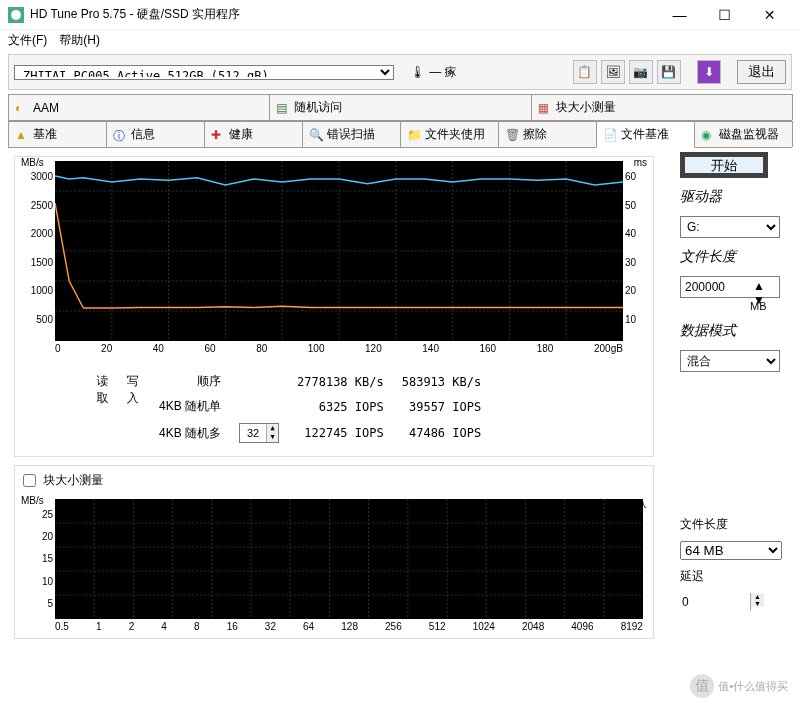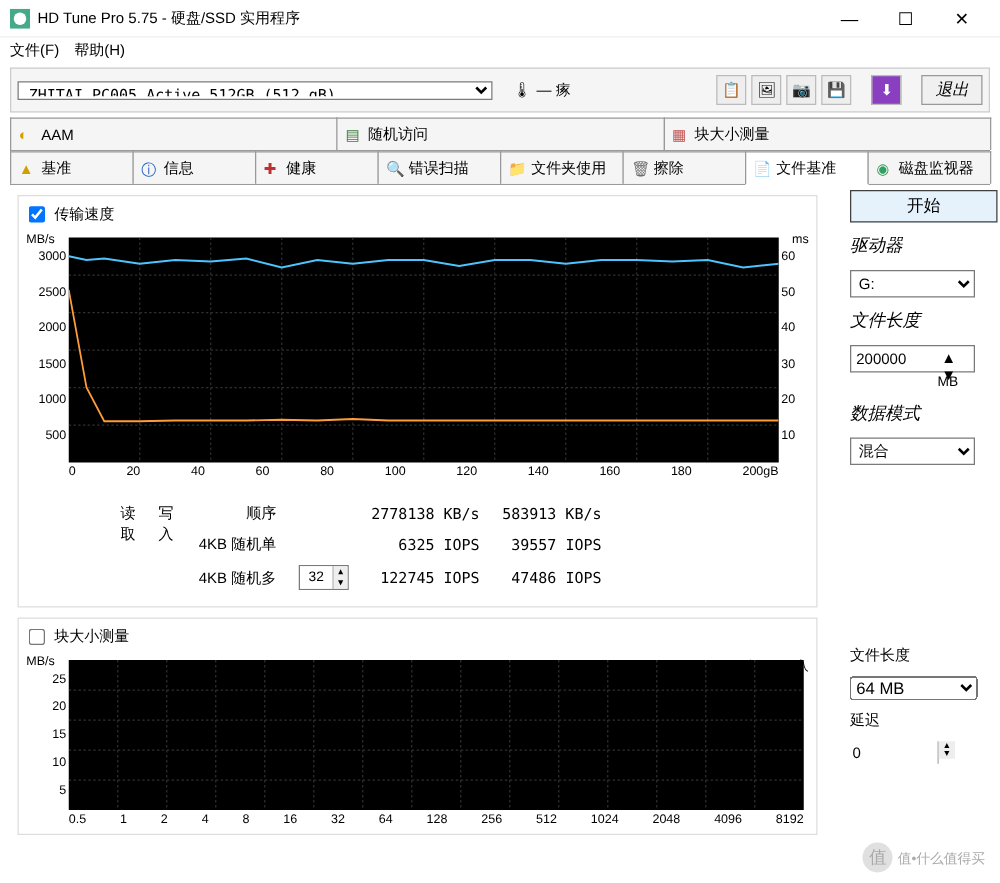--- a/index.html
+++ b/index.html
@@ -7,21 +7,21 @@
 .titlebar { height: 30px; background: #fff; border-bottom: 1px solid #eee; display: flex; align-items: center; padding: 0 8px; }
 .titlebar .icon { width: 16px; height: 16px; margin-right: 6px; }
 .titlebar .title { flex: 1; font-size: 12px; }
 .titlebar .winbtns { display: flex; }
 .titlebar .winbtn { width: 45px; height: 30px; display: flex; align-items: center; justify-content: center; font-size: 14px; }
 .menubar { height: 22px; padding: 2px 8px; display: flex; gap: 12px; font-size: 12px; }
 .toolbar { height: 36px; border: 1px solid #ccc; margin: 2px 8px; display: flex; align-items: center; padding: 3px 5px; gap: 4px; background: #f5f5f5; }
 .combo { height: 15px; border: 1px solid #7a7a7a; background: #fff; font-size: 12px; padding: 2px 4px; width: 380px; font-family: monospace; }
 .tbtn { width: 24px; height: 24px; border: 1px solid #bbb; background: #eee; display: inline-flex; align-items: center; justify-content: center; }
 .spacer { flex: 1; }
-.exitbtn { height: 24px; padding: 2px 10px; border: 1px solid #999; background: #f0f0f0; font-style: italic; }
+.exitbtn { height: 24px; padding: 2px 10px; border: 1px solid #999; background: #f0f0f0; }
 .tabrow { display: flex; border-bottom: 1px solid #999; margin: 4px 8px 0 8px; }
 .tabrow2 { display: flex; margin: 0 8px; border-bottom: 1px solid #999; }
 .tab { flex: 1; padding: 4px 6px; border: 1px solid #999; border-bottom: none; background: #f5f5f5; display: flex; align-items: center; gap: 4px; font-size: 12px; margin-right: -1px; }
 .tab.active { background: #fff; border-bottom: 1px solid #fff; margin-bottom: -1px; }
 .tab .ticon { width: 14px; height: 14px; }
 .content { padding: 8px 14px; }
 .panel { border: 1px solid #ddd; margin-bottom: 8px; }
 .chkrow { padding: 6px 8px; }
 .chkrow input { vertical-align: middle; margin-right: 4px; }
 .chart-wrap { position: relative; padding: 4px 30px 4px 40px; }
@@ -34,21 +34,21 @@
 .axislabel { font-size: 10px; }
 .results { display: flex; padding: 8px 12px; }
 .results td { padding: 3px 8px; text-align: right; font-family: monospace; }
 .results td.lbl { text-align: right; font-family: inherit; }
 .results th { padding: 3px 8px; font-weight: normal; }
 .spinner { width: 40px; height: 20px; border: 1px solid #7a7a7a; display: inline-flex; }
 .spinner input { width: 26px; border: none; text-align: center; font-size: 11px; }
 .spinner .arrows { width: 14px; display: flex; flex-direction: column; border-left: 1px solid #aaa; }
 .spinner .arrows span { flex: 1; font-size: 7px; text-align: center; line-height: 8px; background: #eee; }
 .side { position: absolute; right: 18px; top: 152px; width: 102px; display: flex; flex-direction: column; gap: 10px; }
-.side .btn { width: 118px; height: 26px; border: 1px solid #404040; background: #e5f1fb; }
+.side .btn { width: 88px; height: 26px; border: 5px solid #404040; background: #e5f1fb; }
 .side label { font-size: 14px; font-style: italic; }
 .side select, .side .numfield { width: 100px; height: 22px; border: 1px solid #7a7a7a; font-size: 12px; padding: 2px; background: #fff; }
 .numfield { display: flex; }
 .numfield input { border: none; width: 70px; font-size: 12px; padding: 2px; }
 .side2 { position: absolute; right: 18px; top: 516px; width: 102px; display: flex; flex-direction: column; gap: 8px; }
 .legend { position: absolute; top: 2px; right: 6px; font-size: 10px; }
 .legend .sw { display: inline-block; width: 10px; height: 8px; vertical-align: middle; }
 .watermark { position: absolute; right: 12px; bottom: 8px; font-size: 11px; color: #aaa; display: flex; align-items: center; gap: 4px; }
 .watermark .wm-icon { width: 24px; height: 24px; border-radius: 50%; background: #e0e0e0; display: flex; align-items: center; justify-content: center; font-size: 14px; }
 </style>
@@ -133,24 +133,20 @@
       <span>文件基准</span>
     </div>
     <div class="tab">
       <span class="ticon" style="color:#30a060">◉</span>
       <span>磁盘监视器</span>
     </div>
   </div>
 
 <div class="content">
   <div class="panel" style="width:640px">
-    <div class="chkrow">
-      <input type="checkbox" checked="" style="">
-      <span>传输速度</span>
-    </div>
     <div class="chart-wrap">
       <span class="axislabel" style="position:absolute;left:6px;top:0">MB/s</span>
       <span class="axislabel" style="position:absolute;right:6px;top:0">ms</span>
       <div class="ylabels" id="yl1">
           <span>3000</span>
           <span>2500</span>
           <span>2000</span>
           <span>1500</span>
           <span>1000</span>
           <span>500</span>

